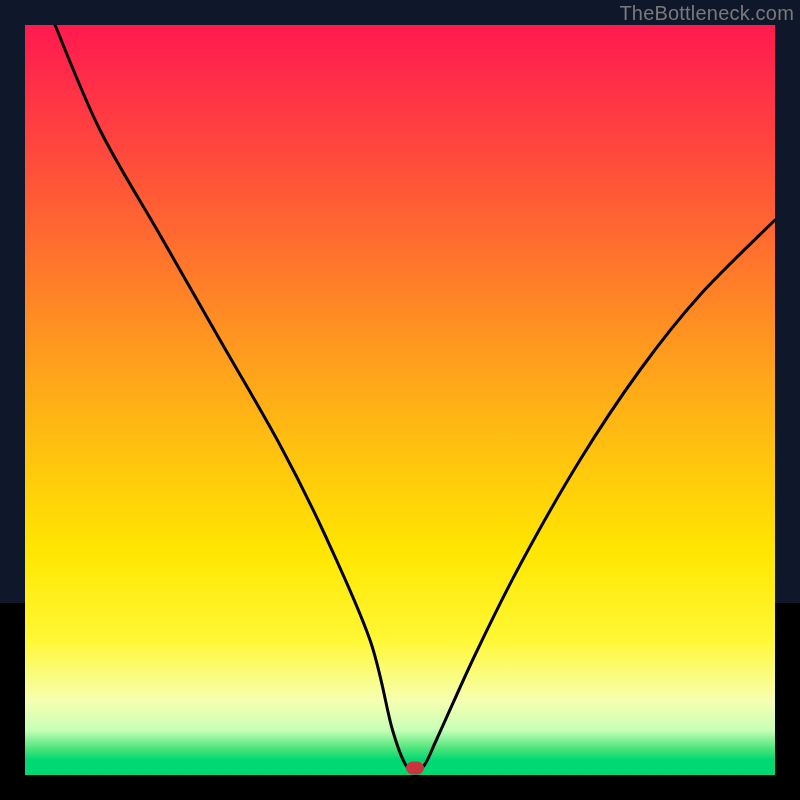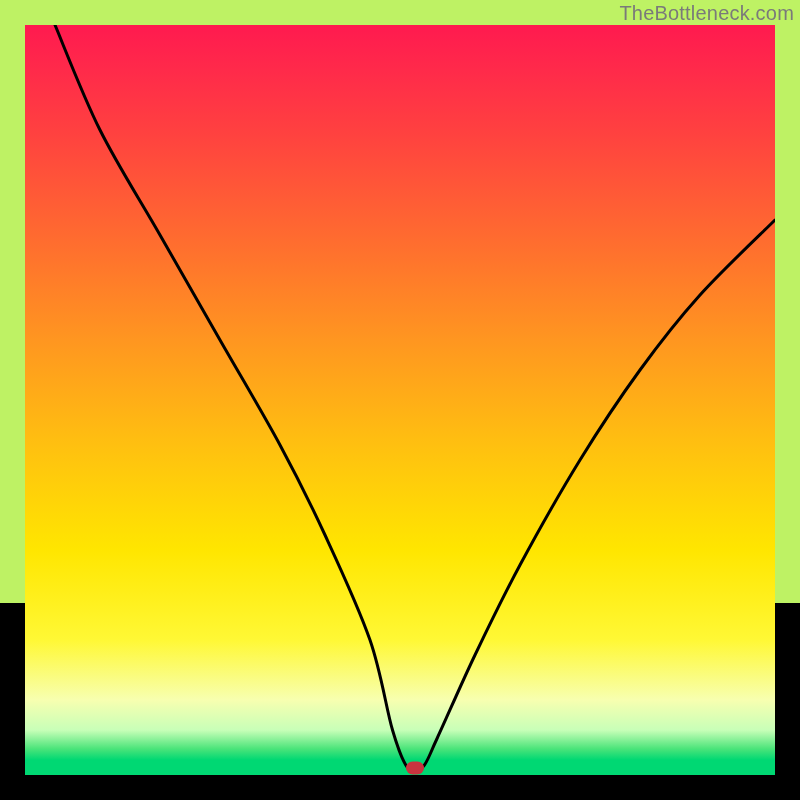--- a/index.html
+++ b/index.html
@@ -8,21 +8,21 @@
     width: 800px;
     height: 800px;
     background: #000;
     overflow: hidden;
     font-family: Arial, Helvetica, sans-serif;
   }
   .frame {
     position: relative;
     width: 800px;
     height: 603px;
-    background: #bef264;
+    background: #0f172a;
   }
   .plot {
     position: absolute;
     left: 25px;
     top: 25px;
     width: 750px;
     height: 750px;
     background: linear-gradient(
       to bottom,
       #ff1a4f 0%,

